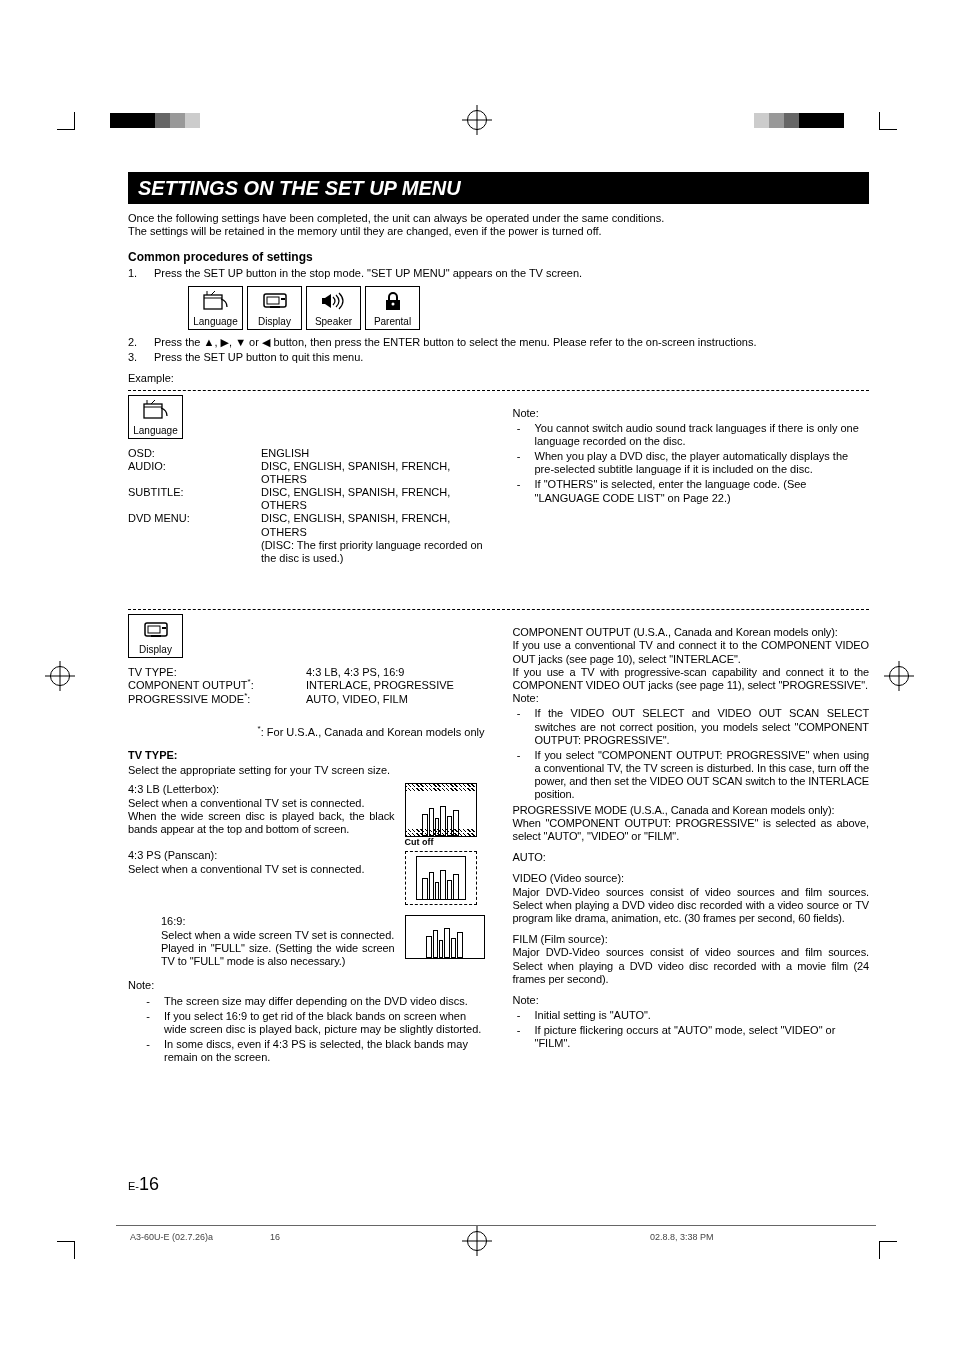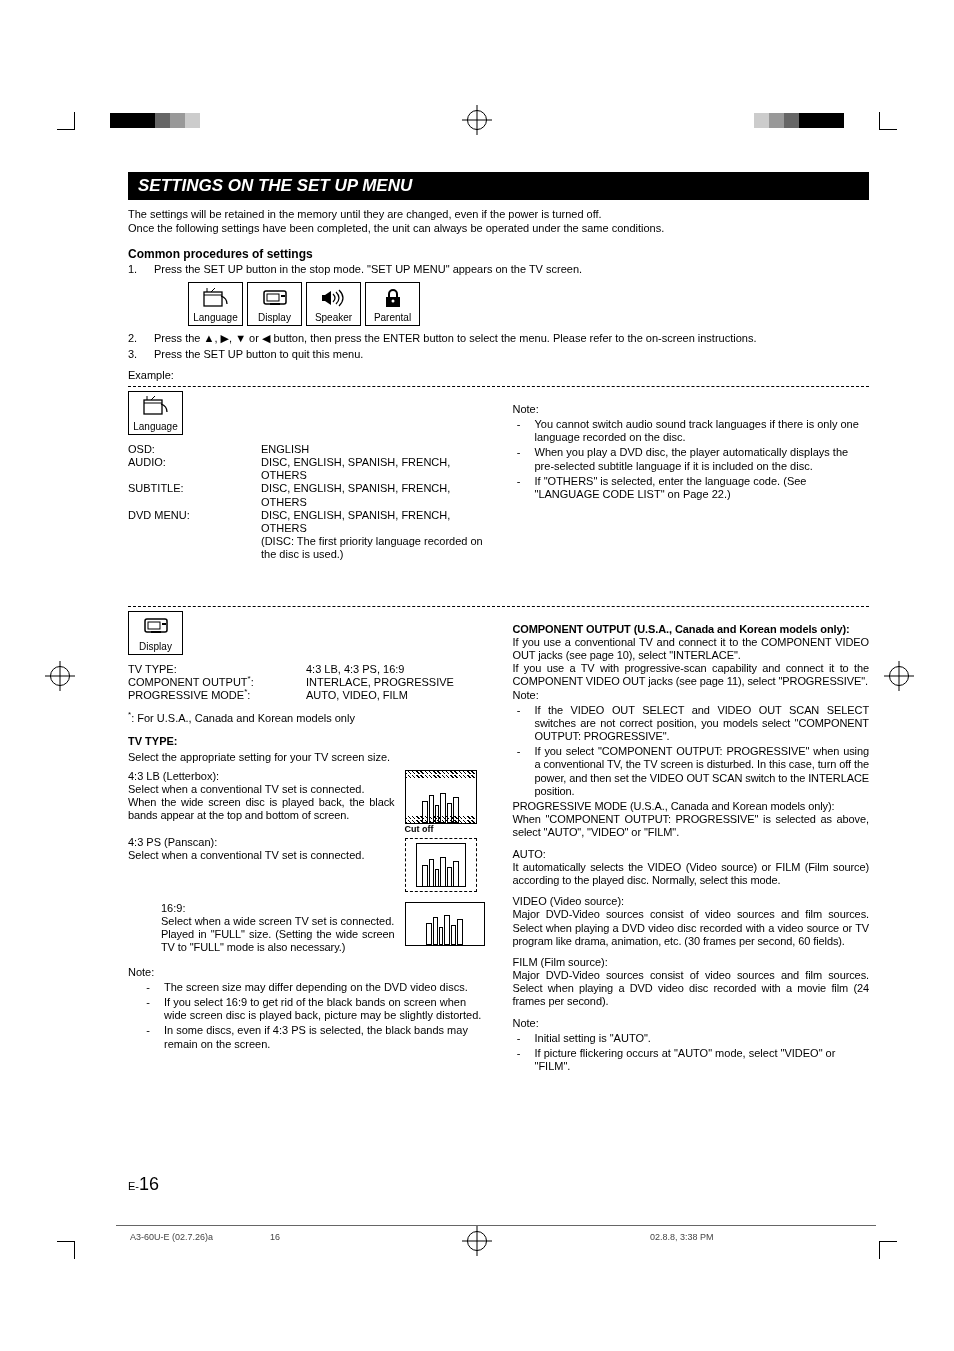--- a/index.html
+++ b/index.html
@@ -49,21 +49,21 @@
       top: 172px;
       left: 128px;
       right: 85px;
       bottom: 150px;
     }
     .section-title {
       background: #000;
       color: #fff;
       font-style: italic;
       font-weight: bold;
-      font-size: 17px;
+      font-size: 20px;
       padding: 4px 10px;
       margin-bottom: 8px;
       font-family: Arial, sans-serif;
     }
     .intro { font-size: 11px; margin-bottom: 12px; }
     .subhead { font-weight: bold; font-size: 12px; margin: 6px 0 2px 0; }
     .numlist { padding-left: 0; margin: 2px 0;}
     .numlist li { list-style: none; display: flex; gap: 10px; margin-bottom: 2px;}
     .numlist li .n { flex: 0 0 16px;}
     .numlist li .t { flex: 1;}
@@ -156,22 +156,22 @@
 <div class="side-reg left">
     <div class="reg-mark"></div>
   </div>
 <div class="side-reg right">
     <div class="reg-mark"></div>
   </div>
 
 <div class="content">
   <div class="section-title">SETTINGS ON THE SET UP MENU</div>
   <div class="intro">
+    <div>Once the following settings have been completed, the unit can always be operated under the same conditions.</div>
     <div>The settings will be retained in the memory until they are changed, even if the power is turned off.</div>
-    <div>Once the following settings have been completed, the unit can always be operated under the same conditions.</div>
   </div>
 
   <div class="subhead">Common procedures of settings</div>
   <ol class="numlist">
     <li>
         <span class="n">1.</span>
         <span class="t">Press the SET UP button in the stop mode. "SET UP MENU" appears on the TV screen.</span>
       </li>
   </ol>
 
@@ -307,21 +307,21 @@
           <span class="v">4:3 LB, 4:3 PS, 16:9</span>
         </div>
       <div class="kv-row">
           <span class="k" style="width:150px;"><span>COMPONENT OUTPUT</span><span class="sup">*</span><span>:</span></span>
           <span class="v">INTERLACE, PROGRESSIVE</span>
         </div>
       <div class="kv-row">
           <span class="k" style="width:150px;"><span>PROGRESSIVE MODE</span><span class="sup">*</span><span>:</span></span>
           <span class="v">AUTO, VIDEO, FILM</span>
         </div>
-      <div style="margin-top:10px;"><span class="sup">*</span><span>: </span><span>For U.S.A., Canada and Korean models only</span></div>
+      <div style="margin-top:20px;text-align:right;"><span class="sup">*</span><span>: </span><span>For U.S.A., Canada and Korean models only</span></div>
 
       <div class="subhead" style="font-size:11px; margin-top:10px;">TV TYPE:</div>
       <div>Select the appropriate setting for your TV screen size.</div>
 
       <div class="tv-row">
         <div class="tv-text">
           <div>4:3 LB (Letterbox):</div>
           <div class="justify">Select when a conventional TV set is connected.</div>
           <div class="justify tight">When the wide screen disc is played back, the black bands appear at the top and bottom of screen.</div>
         </div>
@@ -391,38 +391,37 @@
             <span>If you select 16:9 to get rid of the black bands on screen when wide screen disc is played back, picture may be slightly distorted.</span>
           </li>
         <li>
             <span>In some discs, even if 4:3 PS is selected, the black bands may remain on the screen.</span>
           </li>
       </ul>
     </div>
 
     <div class="col">
       <div style="height:12px;"></div>
-      <div style="font-weight:bold;" class="tight">COMPONENT OUTPUT (U.S.A., Canada and Korean models only):</div>
+      <div style="font-weight:normal;" class="tight">COMPONENT OUTPUT (U.S.A., Canada and Korean models only):</div>
       <div class="justify tight">If you use a conventional TV and connect it to the COMPONENT VIDEO OUT jacks (see page 10), select "INTERLACE".</div>
       <div class="justify tight">If you use a TV with progressive-scan capability and connect it to the COMPONENT VIDEO OUT jacks (see page 11), select "PROGRESSIVE".</div>
       <div>Note:</div>
       <ul class="bullet-list">
         <li>
             <span class="justify tight">If the VIDEO OUT SELECT and VIDEO OUT SCAN SELECT switches are not correct position, you models select "COMPONENT OUTPUT: PROGRESSIVE".</span>
           </li>
         <li>
             <span class="justify tight">If you select "COMPONENT OUTPUT: PROGRESSIVE" when using a conventional TV, the TV screen is disturbed. In this case, turn off the power, and then set the VIDEO OUT SCAN switch to the INTERLACE position.</span>
           </li>
       </ul>
 
       <div style="font-weight:normal; " class="tight">PROGRESSIVE MODE (U.S.A., Canada and Korean models only):</div>
       <div class="justify tight">When "COMPONENT OUTPUT: PROGRESSIVE" is selected as above, select "AUTO", "VIDEO" or "FILM".</div>
 
       <div style="margin-top:8px;">AUTO:</div>
-      <div class="justify tight">It automatically selects the VIDEO (Video source) or FILM (Film source) according to the played disc. Normally, select this mode.</div>
 
       <div style="margin-top:8px;">VIDEO (Video source):</div>
       <div class="justify tight">Major DVD-Video sources consist of video sources and film sources. Select when playing a DVD video disc recorded with a video source or TV program like drama, animation, etc. (30 frames per second, 60 fields).</div>
 
       <div style="margin-top:8px;">FILM (Film source):</div>
       <div class="justify tight">Major DVD-Video sources consist of video sources and film sources. Select when playing a DVD video disc recorded with a movie film (24 frames per second).</div>
 
       <div style="margin-top:8px;">Note:</div>
       <ul class="bullet-list">
         <li>

